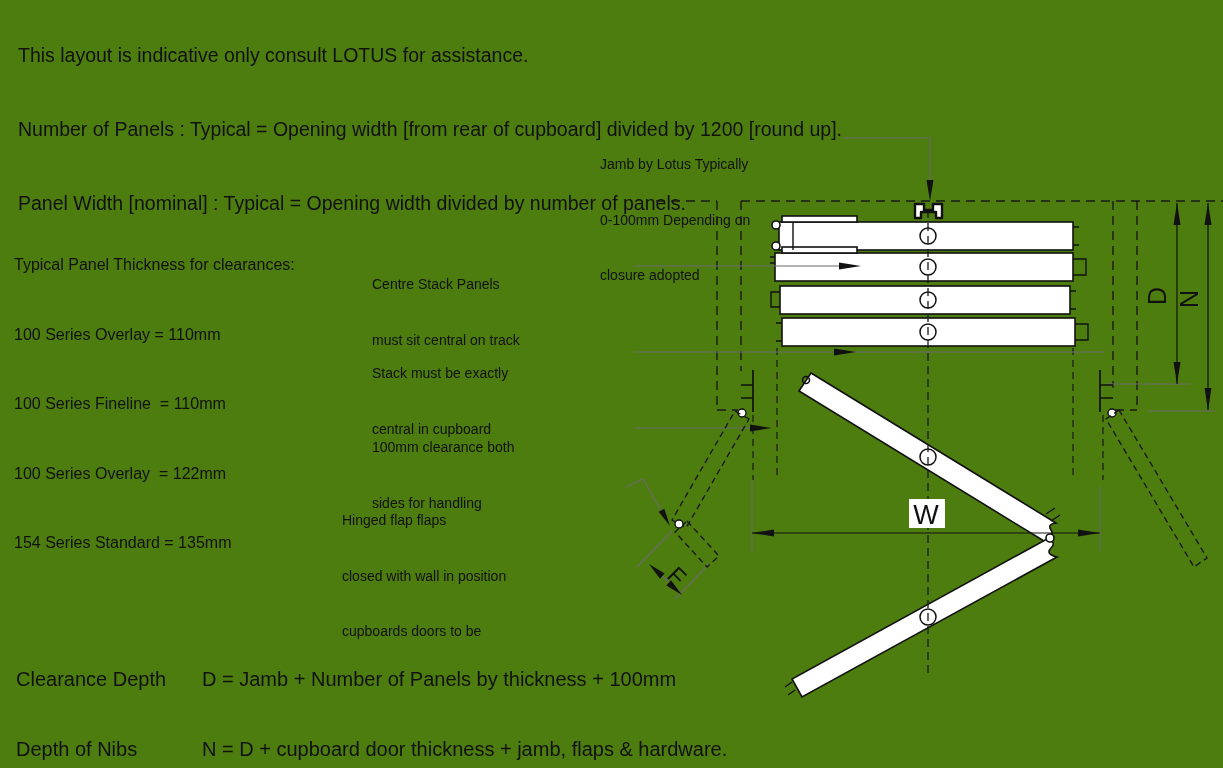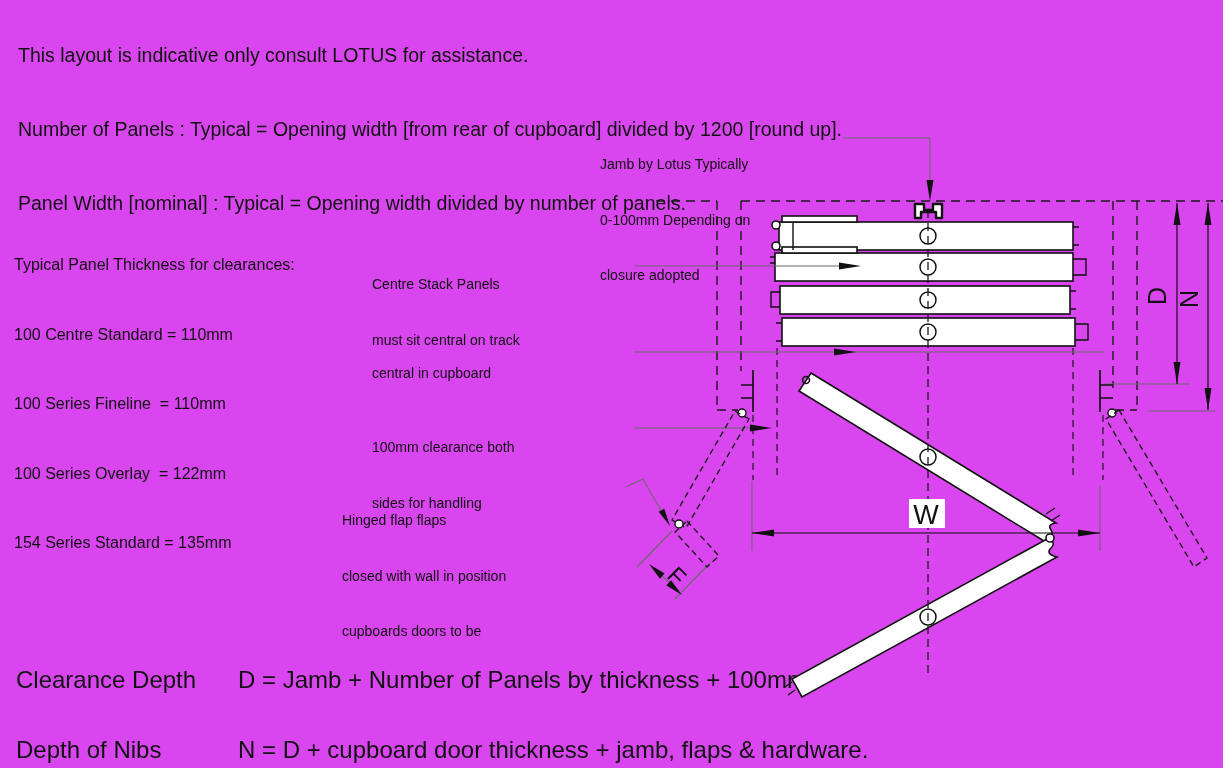--- a/index.html
+++ b/index.html
@@ -1,59 +1,60 @@
 <!DOCTYPE html>
 <html><head>
 <meta charset="utf-8">
 <style>
   html,body{margin:0;padding:0;background:#fff;}
-  .page{position:relative;width:1223px;height:768px;background:#d946ef;overflow:hidden;
+  .page{position:relative;width:1223px;height:768px;background:#4d7c0f;overflow:hidden;
         font-family:"Liberation Sans","DejaVu Sans",sans-serif;color:#111;}
   .tblock{position:absolute;white-space:pre-wrap;}
   .top-notes div{line-height:38px;font-size:19.5px;}
   .thickness div{line-height:33.5px;font-size:16px;}
   .ann{font-size:14px;}
   .ann div{line-height:23.5px;}
   .ann-r{text-align:left;}
-  .defs .row{display:flex;line-height:33.5px;font-size:24px;gap:36px;}
+  .defs .row{display:flex;line-height:33.5px;font-size:20px;}
   .defs .term{width:186px;flex:0 0 186px;}
   svg{position:absolute;left:0;top:0;}
   svg text{font-family:"Liberation Sans","DejaVu Sans",sans-serif;fill:#111;}
 </style>
 </head>
 <body>
 
 <div class="page">
 
   <div class="tblock top-notes" style="left:18px;top:0;">
     <div>This layout is indicative only consult LOTUS for assistance.</div>
     <div>Number of Panels : Typical = Opening width [from rear of cupboard] divided by 1200 [round up].</div>
     <div>Panel Width [nominal] : Typical = Opening width divided by number of panels.</div>
   </div>
 
   <div class="tblock thickness" style="left:14px;top:212px;">
     <div>Typical Panel Thickness for clearances:</div>
-    <div>100 Centre Standard = 110mm</div>
+    <div>100 Series Overlay = 110mm</div>
     <div>100 Series Fineline  = 110mm</div>
     <div>100 Series Overlay  = 122mm</div>
     <div>154 Series Standard = 135mm</div>
   </div>
 
   <div class="tblock ann" style="left:600px;top:121px;width:245px;">
     <div>Jamb by Lotus Typically</div>
     <div>0-100mm Depending on</div>
     <div>closure adopted</div>
   </div>
 
   <div class="tblock ann ann-r" style="right:601px;top:241px;width:250px;">
     <div>Centre Stack Panels</div>
     <div>must sit central on track</div>
   </div>
 
   <div class="tblock ann ann-r" style="right:601px;top:330px;width:250px;">
+    <div>Stack must be exactly</div>
     <div>central in cupboard</div>
   </div>
 
   <div class="tblock ann ann-r" style="right:601px;top:404px;width:250px;">
     <div>100mm clearance both</div>
     <div>sides for handling</div>
   </div>
 
   <div class="tblock ann ann-r" style="right:601px;top:477px;width:280px;">
     <div>Hinged flap flaps</div>

